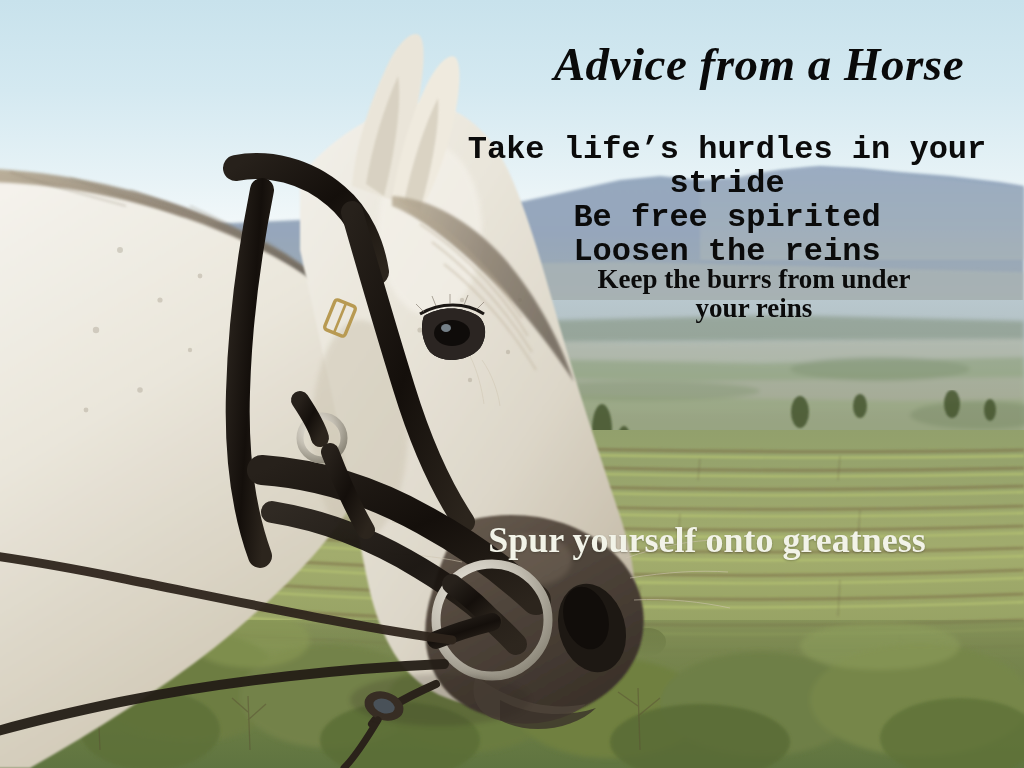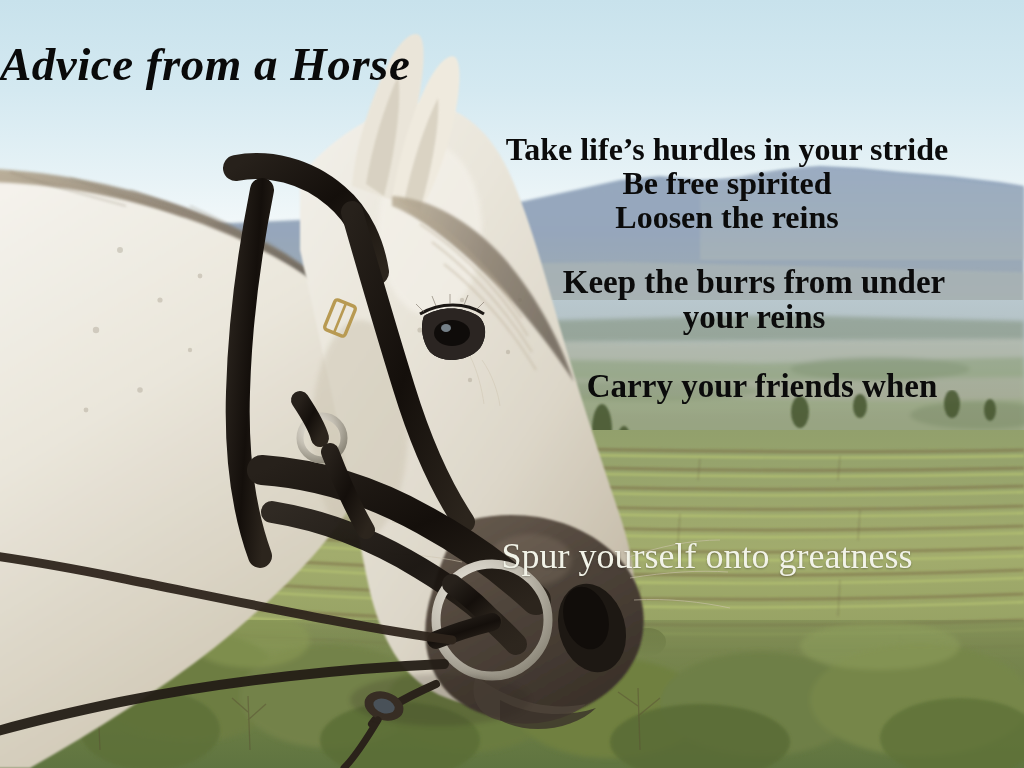--- a/index.html
+++ b/index.html
@@ -97,57 +97,57 @@
     width: 1024px; height: 768px;
     pointer-events: none;
   }
 
   
   .poem-title {
     position: absolute;
     left: 0;
     top: 40px;
     width: 1024px;
-    text-align: left;
+    text-align: right;
     padding-right: 60px;
     box-sizing: border-box;
     font-size: 47px;
     font-weight: bold;
     font-style: italic;
     color: #0a0a0a;
     letter-spacing: .5px;
     line-height: 1.05;
   }
   .poem-block {
     position: absolute;
     text-align: center;
     color: #0b0b0b;
     font-weight: bold;
     line-height: 1.06;
   }
   .stanza-1 {
     left: 430px; top: 133px; width: 594px;
     font-size: 32px;
+    font-family: Liberation Mono, monospace;
   }
   .stanza-2 {
     left: 484px; top: 265px; width: 540px;
-    font-size: 33px;
+    font-size: 27px;
     text-align: center;
   }
   .stanza-3 {
     left: 500px; top: 369px; width: 524px;
     font-size: 33px;
   }
   .stanza-4 {
     left: 390px; top: 521px; width: 634px;
     font-size: 36px;
-    font-weight: normal;
+    font-weight: bold;
     color: #f2f3e8;
     text-shadow: 0 1px 2px rgba(40,40,30,.35);
-    margin-top: 16px;
   }
 </style>
 </head>
 <body>
 
 <div id="poster">
 
   <div class="sky"></div>
 
   <div class="mountains">
@@ -556,20 +556,19 @@
     <div>Be free spirited</div>
     <div>Loosen the reins</div>
   </div>
 
   <div class="poem-block stanza-2">
     <div>Keep the burrs from under</div>
     <div>your reins</div>
   </div>
 
   <div class="poem-block stanza-3">
-    <div>Carry your friends when</div>
   </div>
 
   <div class="poem-block stanza-4">
     <div>Spur yourself onto greatness</div>
   </div>
 
 </div>
 
 </body></html>

